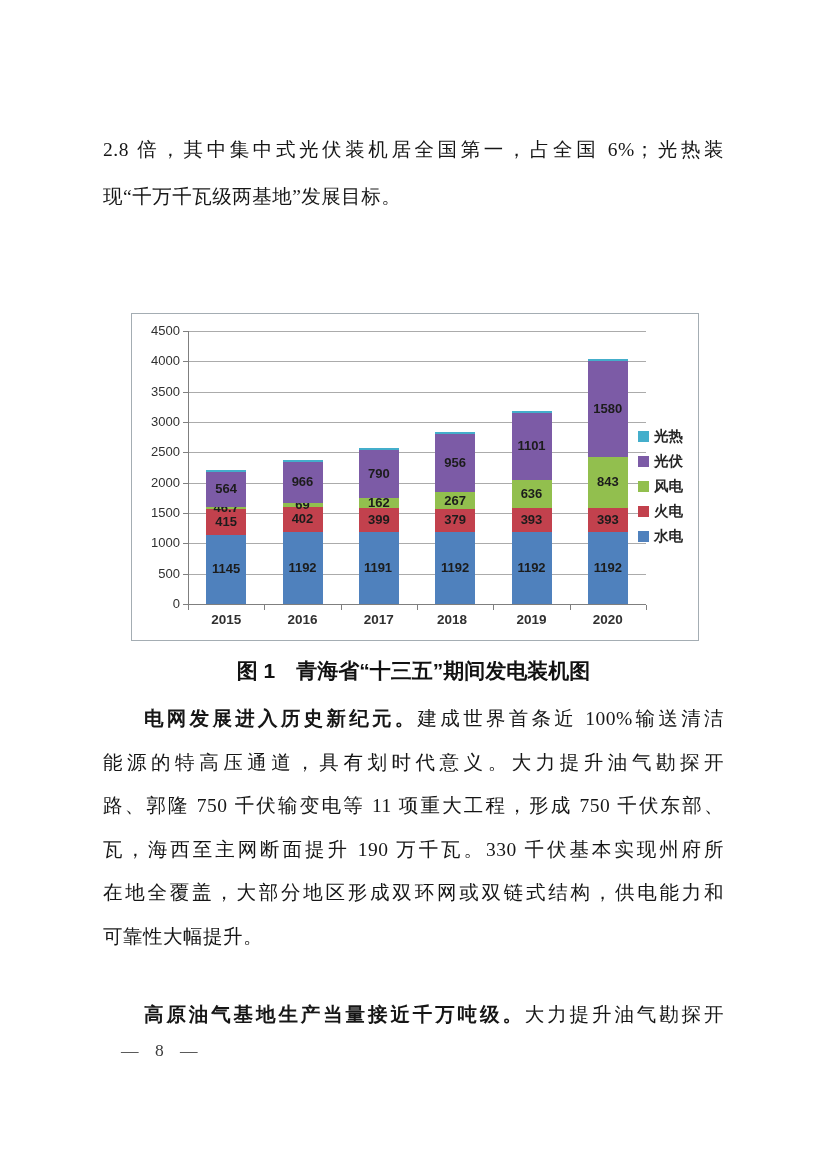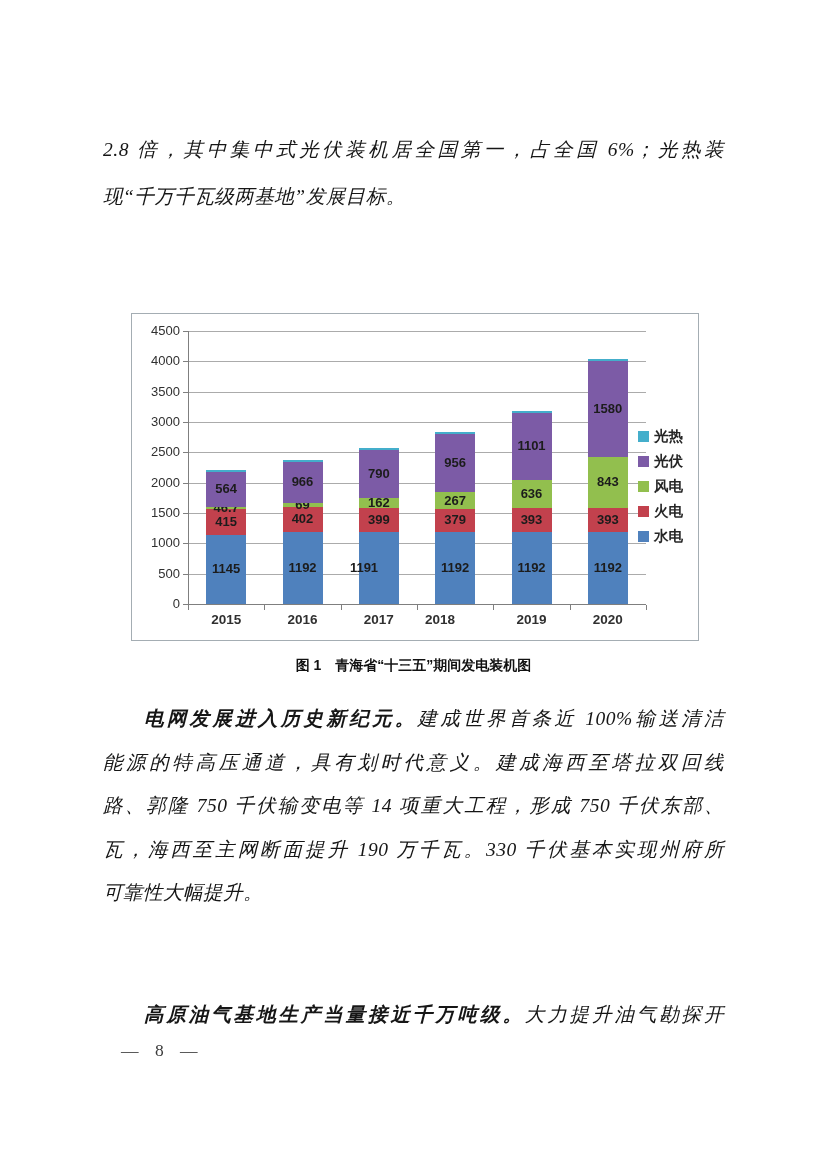--- a/index.html
+++ b/index.html
@@ -14,35 +14,34 @@
   
   .para{position:absolute;left:103px;width:621px;}
   .tline{
     width:621px;
     font-size:19.5px;
     line-height:47px;
     white-space:nowrap;
     text-align:justify;
     text-align-last:justify;
     letter-spacing:0.5px;
-    font-style:italic;
   }
   .tline.end{text-align-last:left;}
   .tline.indent{text-indent:41px;}
   .p1{top:126px;}
   .p2{top:697px;}
   .p2 .tline{line-height:43.5px;}
   .p3{top:993px;}
   .p3 .tline{line-height:43.5px;}
   .blead{font-weight:bold;font-family:"Liberation Sans","Liberation Serif",sans-serif;}
   
   .caption{
     position:absolute;left:103px;top:657px;width:621px;
     text-align:center;
-    font-size:14px;font-weight:bold;
+    font-size:21px;font-weight:bold;
     font-family:"Liberation Sans","Liberation Serif",sans-serif;
     color:#111;
   }
   
   .chart-box{
     position:absolute;left:131px;top:313px;
     width:568px;height:328px;
     background:#ffffff;
     border:1px solid #a4adb3;
     box-sizing:border-box;
@@ -140,39 +139,39 @@
       <div class="seg-label" style="left: 148.5px; top: 245.843px;">1192</div>
       <div class="bar-seg" style="left: 150.5px; top: 193.297px; height: 24.388px; background: rgb(194, 65, 77);"></div>
       <div class="seg-label" style="left: 148.5px; top: 197.491px;">402</div>
       <div class="bar-seg" style="left: 150.5px; top: 189.111px; height: 4.186px; background: rgb(146, 191, 78);"></div>
       <div class="seg-label" style="left: 148.5px; top: 183.204px;">69</div>
       <div class="bar-seg" style="left: 150.5px; top: 147.797px; height: 41.314px; background: rgb(124, 91, 166);"></div>
       <div class="seg-label" style="left: 148.5px; top: 160.454px;">966</div>
       <div class="bar-seg" style="left: 150.5px; top: 145.797px; height: 2px; background: rgb(68, 174, 203);"></div>
       <div class="xlabel" style="left: 132.5px; top: 298px;">2016</div>
       <div class="bar-seg" style="left: 226.833px; top: 217.746px; height: 72.254px; background: rgb(79, 129, 189);"></div>
-      <div class="seg-label" style="left: 210px; top: 245.873px;">1191</div>
+      <div class="seg-label" style="left: 224px; top: 245.873px;">1191</div>
       <div class="bar-seg" style="left: 226.833px; top: 193.54px; height: 24.206px; background: rgb(194, 65, 77);"></div>
       <div class="seg-label" style="left: 224.833px; top: 197.643px;">399</div>
       <div class="bar-seg" style="left: 226.833px; top: 183.712px; height: 9.828px; background: rgb(146, 191, 78);"></div>
       <div class="seg-label" style="left: 224.833px; top: 180.626px;">162</div>
       <div class="bar-seg" style="left: 226.833px; top: 135.785px; height: 47.9267px; background: rgb(124, 91, 166);"></div>
       <div class="seg-label" style="left: 224.833px; top: 151.749px;">790</div>
       <div class="bar-seg" style="left: 226.833px; top: 133.785px; height: 2px; background: rgb(68, 174, 203);"></div>
       <div class="xlabel" style="left: 208.833px; top: 298px;">2017</div>
       <div class="bar-seg" style="left: 303.167px; top: 217.685px; height: 72.3147px; background: rgb(79, 129, 189);"></div>
       <div class="seg-label" style="left: 301.167px; top: 245.843px;">1192</div>
       <div class="bar-seg" style="left: 303.167px; top: 194.693px; height: 22.9927px; background: rgb(194, 65, 77);"></div>
       <div class="seg-label" style="left: 301.167px; top: 198.189px;">379</div>
       <div class="bar-seg" style="left: 303.167px; top: 178.495px; height: 16.198px; background: rgb(146, 191, 78);"></div>
       <div class="seg-label" style="left: 301.167px; top: 178.594px;">267</div>
       <div class="bar-seg" style="left: 303.167px; top: 120.497px; height: 57.9973px; background: rgb(124, 91, 166);"></div>
       <div class="seg-label" style="left: 301.167px; top: 141.496px;">956</div>
       <div class="bar-seg" style="left: 303.167px; top: 118.497px; height: 2px; background: rgb(68, 174, 203);"></div>
-      <div class="xlabel" style="left: 270px; top: 298px;">2018</div>
+      <div class="xlabel" style="left: 282px; top: 298px;">2018</div>
       <div class="bar-seg" style="left: 379.5px; top: 217.685px; height: 72.3147px; background: rgb(79, 129, 189);"></div>
       <div class="seg-label" style="left: 377.5px; top: 245.843px;">1192</div>
       <div class="bar-seg" style="left: 379.5px; top: 193.843px; height: 23.842px; background: rgb(194, 65, 77);"></div>
       <div class="seg-label" style="left: 377.5px; top: 197.764px;">393</div>
       <div class="bar-seg" style="left: 379.5px; top: 165.815px; height: 28.028px; background: rgb(146, 191, 78);"></div>
       <div class="seg-label" style="left: 377.5px; top: 171.829px;">636</div>
       <div class="bar-seg" style="left: 379.5px; top: 99.0213px; height: 66.794px; background: rgb(124, 91, 166);"></div>
       <div class="seg-label" style="left: 377.5px; top: 124.418px;">1101</div>
       <div class="bar-seg" style="left: 379.5px; top: 97.0213px; height: 2px; background: rgb(68, 174, 203);"></div>
       <div class="xlabel" style="left: 361.5px; top: 298px;">2019</div>
@@ -207,23 +206,24 @@
           <span class="legend-swatch" style="background: rgb(79, 129, 189);"></span>
           <span class="legend-label">水电</span>
         </div>
       </div>
     </div>
 
   <div class="caption">图 1　青海省“十三五”期间发电装机图</div>
 
   <div class="para p2">
     <div class="tline indent"><span class="blead">电网发展进入历史新纪元。</span><span>建成世界首条近 100%输送清洁</span></div>
-    <div class="tline">能源的特高压通道，具有划时代意义。建成海西至塔拉双回线</div>
-    <div class="tline">路、郭隆 750 千伏输变电等 14 项重大工程，形成 750 千伏东部、</div>
+    <div class="tline">能源的特高压通道，具有划时代意义。大力提升油气勘探开</div>
+    <div class="tline">路、郭隆 750 千伏输变电等 11 项重大工程，形成 750 千伏东部、</div>
     <div class="tline">瓦，海西至主网断面提升 190 万千瓦。330 千伏基本实现州府所</div>
+    <div class="tline">在地全覆盖，大部分地区形成双环网或双链式结构，供电能力和</div>
     <div class="tline end">可靠性大幅提升。</div>
   </div>
 
   <div class="para p3">
     <div class="tline indent"><span class="blead">高原油气基地生产当量接近千万吨级。</span><span>大力提升油气勘探开</span></div>
   </div>
 
   <div class="footer">— 8 —</div>
 
 </div>

